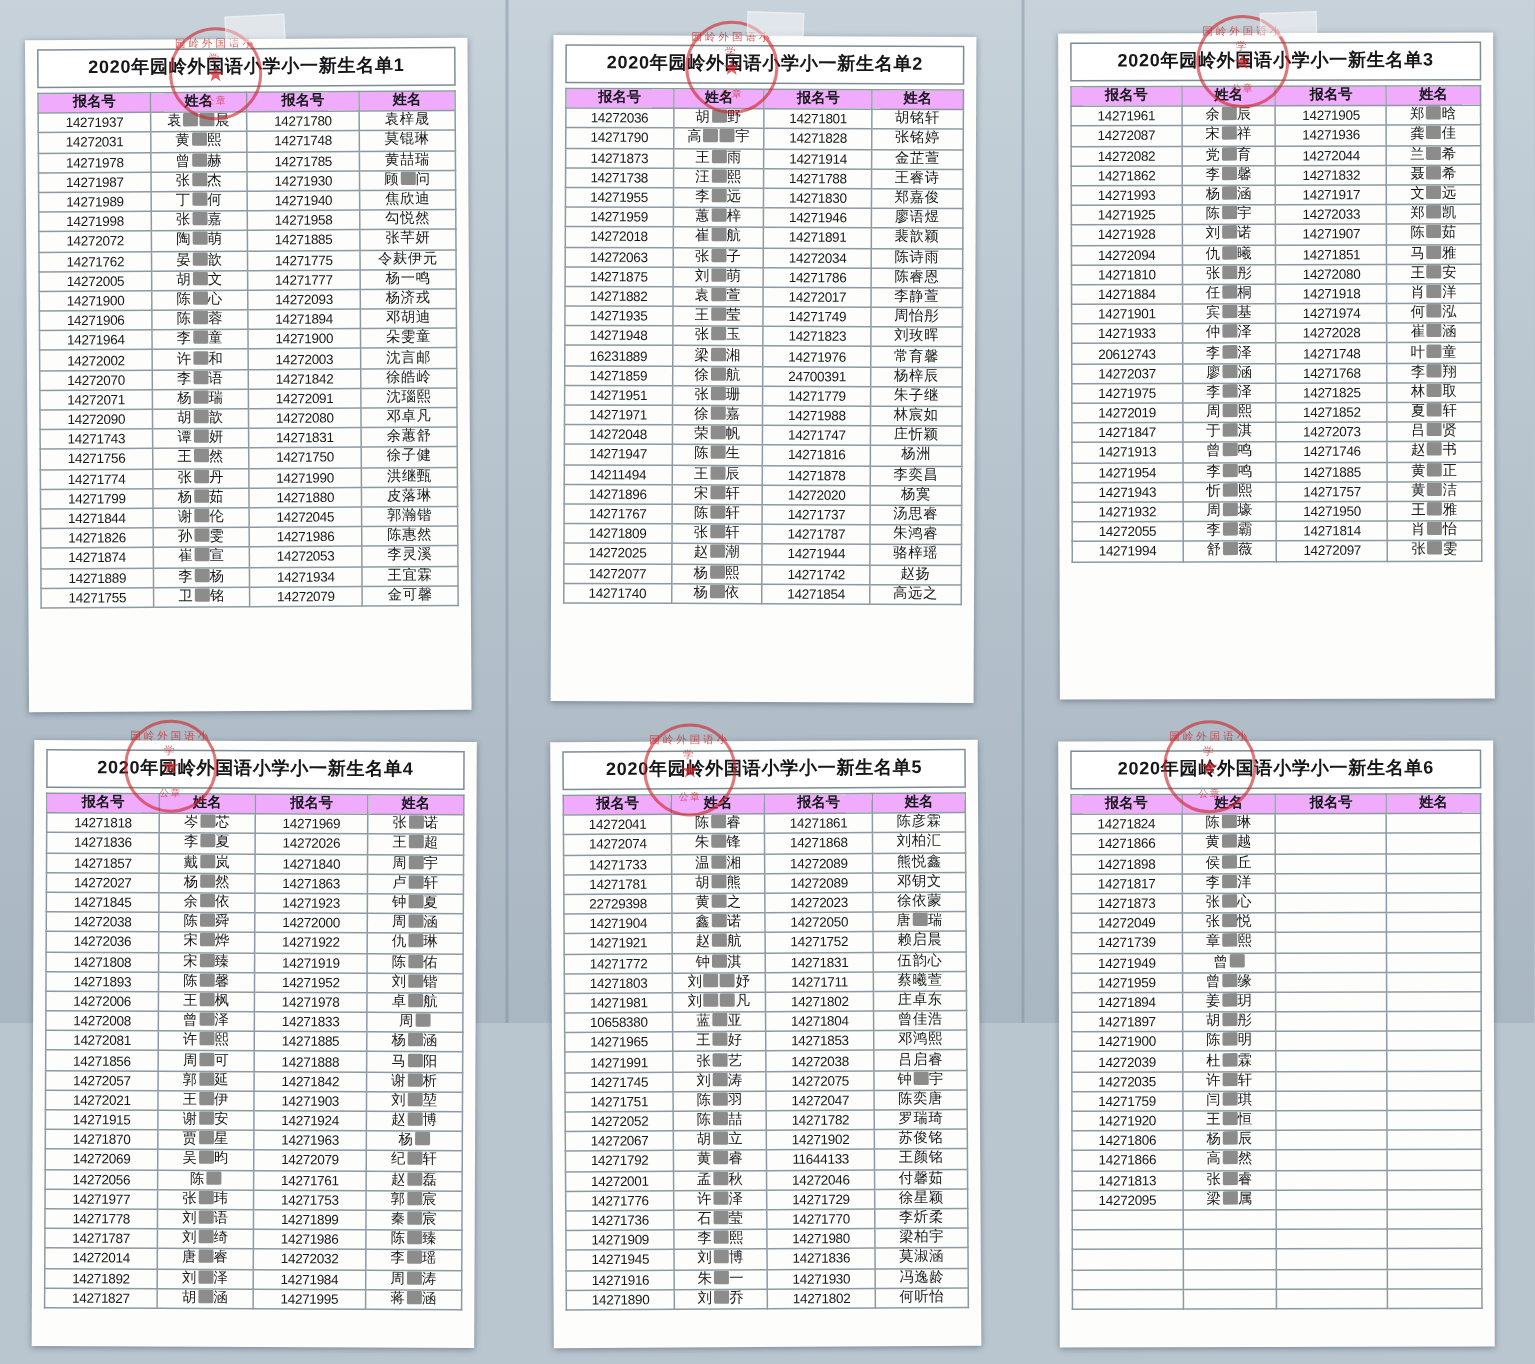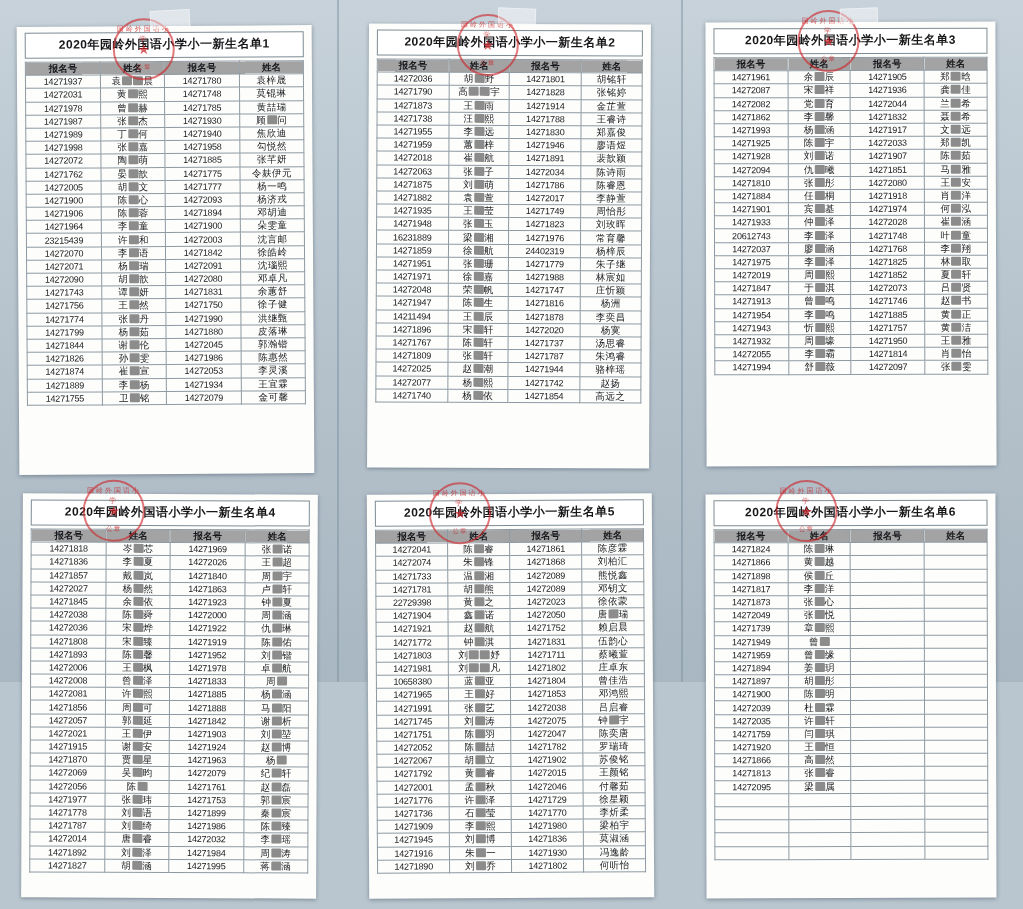--- a/index.html
+++ b/index.html
@@ -59,21 +59,21 @@
   table.roster th, table.roster td {
     border: 1px solid #8e9aa3;
     height: 13.2px;
     line-height: 12px;
     text-align: center;
     padding: 0 1px;
     overflow: hidden;
     white-space: nowrap;
   }
   table.roster th {
-    background: #a3a3a3;
+    background: #f0abfc;
     font-weight: bold;
     font-size: 9.5px;
   }
   td.num { font-family: "Liberation Sans", sans-serif; letter-spacing: -0.2px; }
   td.name { font-size: 9.5px; letter-spacing: 0.5px; }
   
   .rd {
     display: inline-block;
     width: 10px; height: 9px;
     background: #8c8c8c;
@@ -208,21 +208,21 @@
               <td class="num">14271894</td>
               <td class="name">邓胡迪</td>
             </tr>
             <tr>
               <td class="num">14271964</td>
               <td class="name">李<span class="rd"></span>童</td>
               <td class="num">14271900</td>
               <td class="name">朵雯童</td>
             </tr>
             <tr>
-              <td class="num">23215439</td>
+              <td class="num">14272002</td>
               <td class="name">许<span class="rd"></span>和</td>
               <td class="num">14272003</td>
               <td class="name">沈言邮</td>
             </tr>
             <tr>
               <td class="num">14272070</td>
               <td class="name">李<span class="rd"></span>语</td>
               <td class="num">14271842</td>
               <td class="name">徐皓岭</td>
             </tr>
@@ -389,21 +389,21 @@
             </tr>
             <tr>
               <td class="num">16231889</td>
               <td class="name">梁<span class="rd"></span>湘</td>
               <td class="num">14271976</td>
               <td class="name">常育馨</td>
             </tr>
             <tr>
               <td class="num">14271859</td>
               <td class="name">徐<span class="rd"></span>航</td>
-              <td class="num">24402319</td>
+              <td class="num">24700391</td>
               <td class="name">杨梓辰</td>
             </tr>
             <tr>
               <td class="num">14271951</td>
               <td class="name">张<span class="rd"></span>珊</td>
               <td class="num">14271779</td>
               <td class="name">朱子继</td>
             </tr>
             <tr>
               <td class="num">14271971</td>
@@ -920,21 +920,21 @@
             </tr>
             <tr>
               <td class="num">14272067</td>
               <td class="name">胡<span class="rd"></span>立</td>
               <td class="num">14271902</td>
               <td class="name">苏俊铭</td>
             </tr>
             <tr>
               <td class="num">14271792</td>
               <td class="name">黄<span class="rd"></span>睿</td>
-              <td class="num">14272015</td>
+              <td class="num">11644133</td>
               <td class="name">王颜铭</td>
             </tr>
             <tr>
               <td class="num">14272001</td>
               <td class="name">孟<span class="rd"></span>秋</td>
               <td class="num">14272046</td>
               <td class="name">付馨茹</td>
             </tr>
             <tr>
               <td class="num">14271776</td>
@@ -1081,20 +1081,26 @@
             </tr>
             <tr>
               <td class="num">14271759</td>
               <td class="name">闫<span class="rd"></span>琪</td>
               <td class="num">&nbsp;</td>
               <td class="name">&nbsp;</td>
             </tr>
             <tr>
               <td class="num">14271920</td>
               <td class="name">王<span class="rd"></span>恒</td>
+              <td class="num">&nbsp;</td>
+              <td class="name">&nbsp;</td>
+            </tr>
+            <tr>
+              <td class="num">14271806</td>
+              <td class="name">杨<span class="rd"></span>辰</td>
               <td class="num">&nbsp;</td>
               <td class="name">&nbsp;</td>
             </tr>
             <tr>
               <td class="num">14271866</td>
               <td class="name">高<span class="rd"></span>然</td>
               <td class="num">&nbsp;</td>
               <td class="name">&nbsp;</td>
             </tr>
             <tr>

